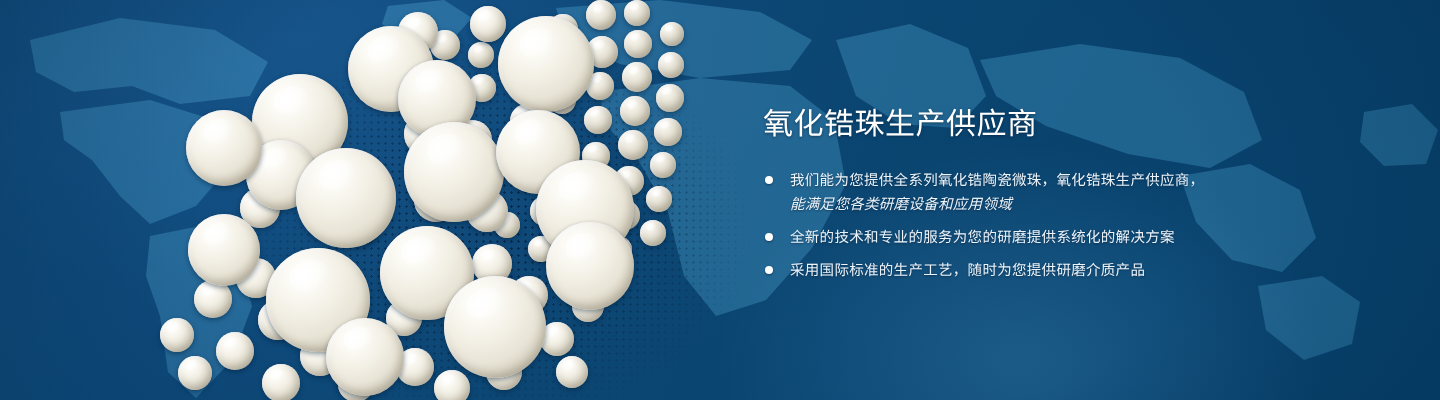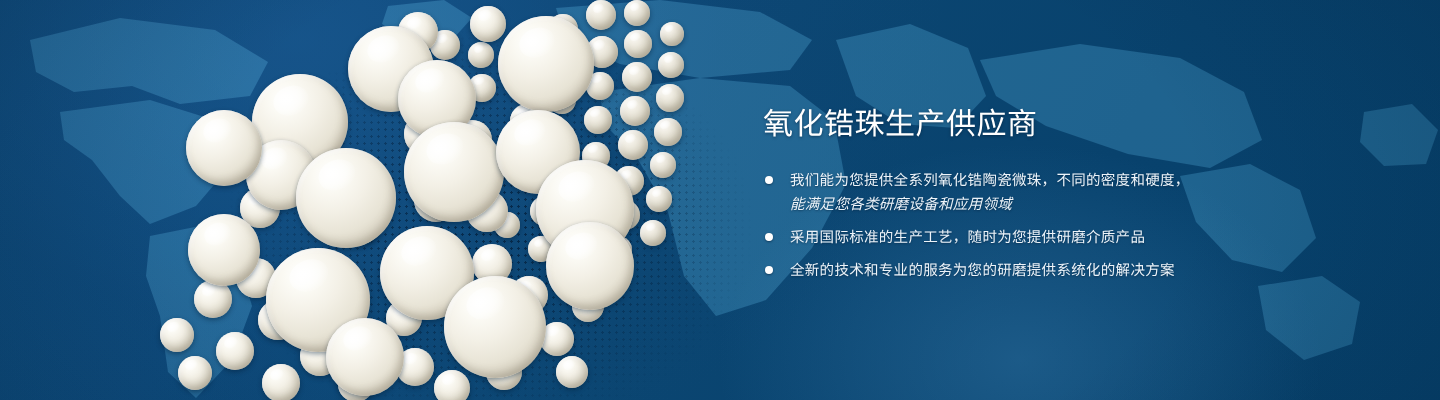--- a/index.html
+++ b/index.html
@@ -253,27 +253,27 @@
     <div class="bead" style="left:188px;top:214px;width:72px;height:72px;"></div>
     <div class="bead" style="left:326px;top:318px;width:78px;height:78px;"></div>
   </div>
 
   <div class="content">
     <h1 class="title">氧化锆珠生产供应商</h1>
 
     <ul class="bullets">
       <li class="bullet-item">
         <span class="bullet-dot"></span>
-        <span>我们能为您提供全系列氧化锆陶瓷微珠，不同的密度和硬度，</span>
+        <span>我们能为您提供全系列氧化锆陶瓷微珠，氧化锆珠生产供应商，</span>
         <span class="bullet-line-2">能满足您各类研磨设备和应用领域</span>
+      </li>
+      <li class="bullet-item">
+        <span class="bullet-dot"></span>
+        <span>全新的技术和专业的服务为您的研磨提供系统化的解决方案</span>
       </li>
       <li class="bullet-item">
         <span class="bullet-dot"></span>
         <span>采用国际标准的生产工艺，随时为您提供研磨介质产品</span>
       </li>
-      <li class="bullet-item">
-        <span class="bullet-dot"></span>
-        <span>全新的技术和专业的服务为您的研磨提供系统化的解决方案</span>
-      </li>
     </ul>
   </div>
 
 </div>
 
 </body></html>

